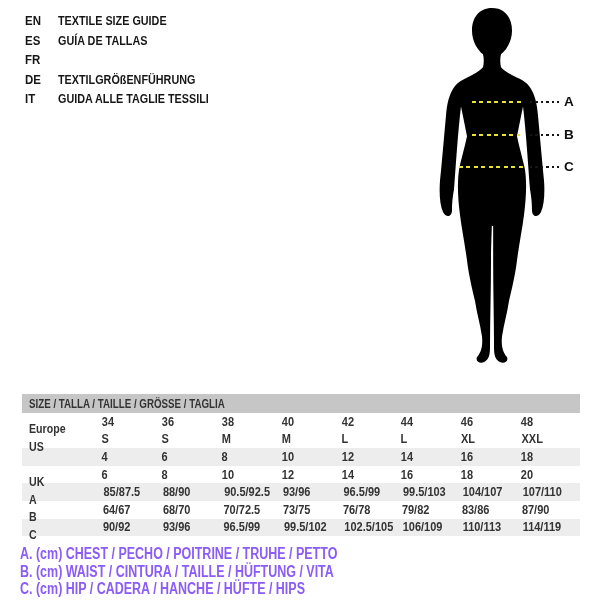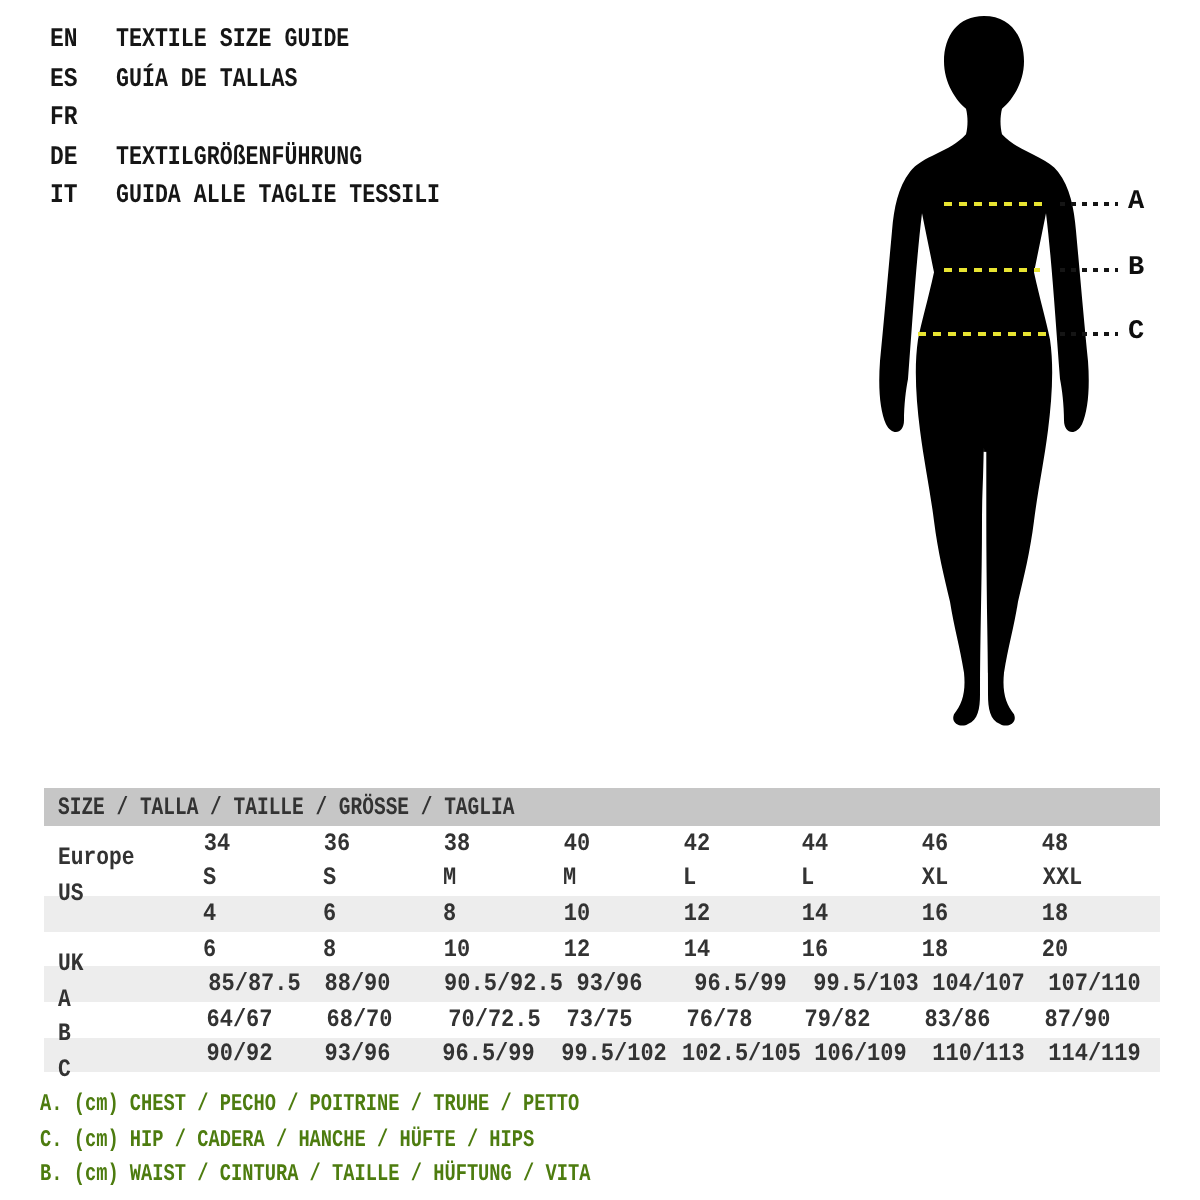--- a/index.html
+++ b/index.html
@@ -1,17 +1,17 @@
 <!DOCTYPE html>
 <html style="--accent: #e8e431; --header-bg: #c6c6c6; --stripe-bg: #ededed;"><head>
 <meta charset="utf-8">
 <style>
   html,body{margin:0;padding:0;background:#fff;}
   .canvas{position:relative;width:600px;height:600px;background:#ffffff;overflow:hidden;
-          font-family:Liberation Mono, monospace;color:#1d1d1d;}
+          font-family:Liberation Sans, sans-serif;color:#1d1d1d;}
 
   
   .cond{display:inline-block;transform:scaleX(var(--sx,.85));transform-origin:0 50%;white-space:nowrap;}
   .condc{display:inline-block;transform:scaleX(var(--sx,.85));transform-origin:50% 50%;white-space:nowrap;}
 
   
   .lang-block{position:absolute;left:25px;top:11px;}
   .lang-row{display:flex;height:19.5px;align-items:center;font-size:13.5px;font-weight:700;color:#161616;}
   .lang-code{width:33px;}
 
@@ -40,21 +40,21 @@
   .size-table{position:absolute;left:22px;top:394px;width:558px;}
   .thead{height:19px;background:var(--header-bg,#c6c6c6);display:flex;align-items:center;
          padding-left:7px;font-size:12.5px;font-weight:700;color:#333;}
   .trow{display:flex;height:17.6px;align-items:center;font-size:12.5px;font-weight:700;color:#333;}
   .stripe{background:var(--stripe-bg,#ededed);}
   .tlabel{width:72px;padding-left:7px;text-align:left;margin-top:15px;}
   .tcell{flex:1;text-align:left;}
 
   
   .legend{position:absolute;left:20px;top:545px;}
-  .legend-row{height:17.7px;font-size:12px;font-weight:700;color:#4d7c0f;}
+  .legend-row{height:17.7px;font-size:16px;font-weight:700;color:#8b5cf6;}
 </style>
 </head>
 <body>
 
 <div class="canvas">
 
   <div class="lang-block" id="langs">
       <div class="lang-row">
         <div class="lang-code"><span class="cond">EN</span></div>
         <div><span class="cond" style="--sx: .8;">TEXTILE SIZE GUIDE</span></div>
@@ -189,17 +189,17 @@
           <div class="tcell"><span class="condc" style="--sx: .88;">102.5/105</span></div>
           <div class="tcell"><span class="condc" style="--sx: .88;">106/109</span></div>
           <div class="tcell"><span class="condc" style="--sx: .88;">110/113</span></div>
           <div class="tcell"><span class="condc" style="--sx: .88;">114/119</span></div>
         </div>
       </div>
   </div>
 
   <div class="legend" id="legend">
       <div class="legend-row"><span class="cond" style="--sx: .78;">A. (cm) CHEST / PECHO / POITRINE / TRUHE / PETTO</span></div>
+      <div class="legend-row"><span class="cond" style="--sx: .78;">B. (cm) WAIST / CINTURA / TAILLE / HÜFTUNG / VITA</span></div>
       <div class="legend-row"><span class="cond" style="--sx: .78;">C. (cm) HIP / CADERA / HANCHE / HÜFTE / HIPS</span></div>
-      <div class="legend-row"><span class="cond" style="--sx: .78;">B. (cm) WAIST / CINTURA / TAILLE / HÜFTUNG / VITA</span></div>
     </div>
 
 </div>
 
 </body></html>

